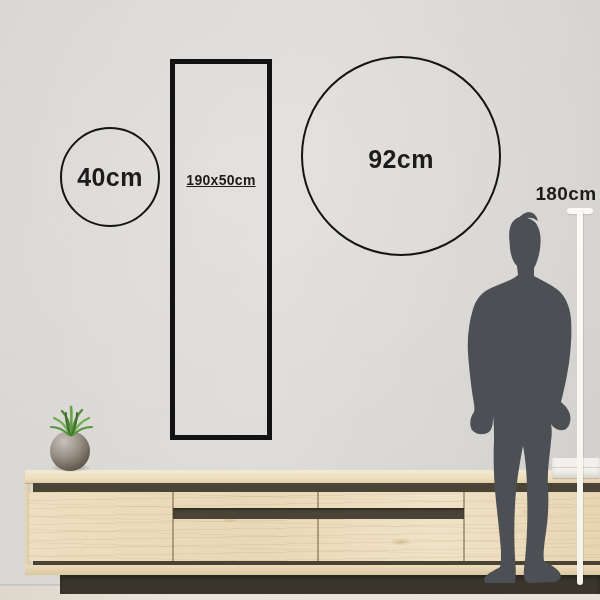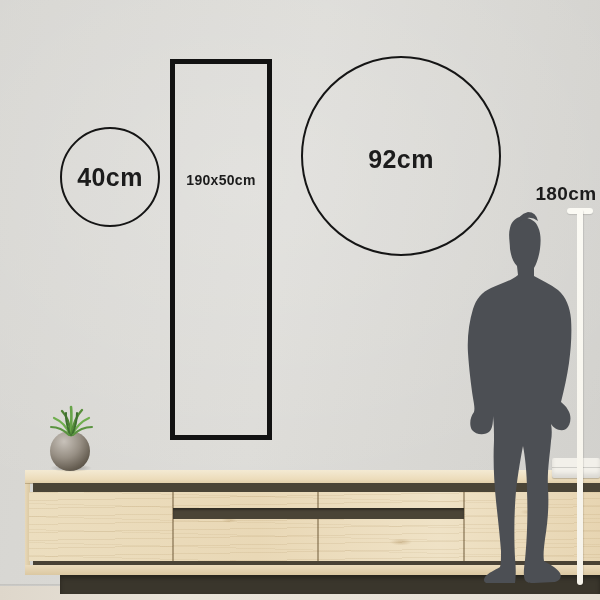--- a/index.html
+++ b/index.html
@@ -60,21 +60,21 @@
   .leaves{position:absolute;left:4px;top:0;}
 
   
   .size-circle{position:absolute;border-radius:50%;display:flex;align-items:center;justify-content:center;}
   .circle-small{left:60px;top:127px;width:96px;height:96px;border:2px solid #151515;}
   .circle-small .lbl{font-size:25px;}
   .circle-big{left:301px;top:56px;width:196px;height:196px;border:2px solid #151515;}
   .circle-big .lbl{font-size:25px;padding-top:7px;}
   .rect-panel{position:absolute;left:170px;top:59px;width:102px;height:381px;border:5px solid #121212;
     box-sizing:border-box;display:flex;justify-content:center;align-items:flex-start;}
-  .rect-panel .lbl{font-size:14px;margin-top:108px;letter-spacing:.3px;}
+  .rect-panel .lbl{font-size:14px;margin-top:108px;letter-spacing:.3px;text-decoration:underline;}
 
   
   .man-svg{position:absolute;left:0;top:0;pointer-events:none;}
   .height-label{position:absolute;left:524px;top:183px;width:84px;text-align:center;font-size:19px;}
   .ruler-cap{position:absolute;left:567px;top:208px;width:26px;height:6px;border-radius:3px;
     background:#fbfaf4;box-shadow:0 1px 1px rgba(0,0,0,.12);}
   .ruler-line{position:absolute;left:577px;top:209px;width:6px;height:376px;border-radius:3px;
     background:linear-gradient(#fbfaf4,#f6f3ea);box-shadow:1px 1px 1px rgba(0,0,0,.10);}
 </style>
 </head>

